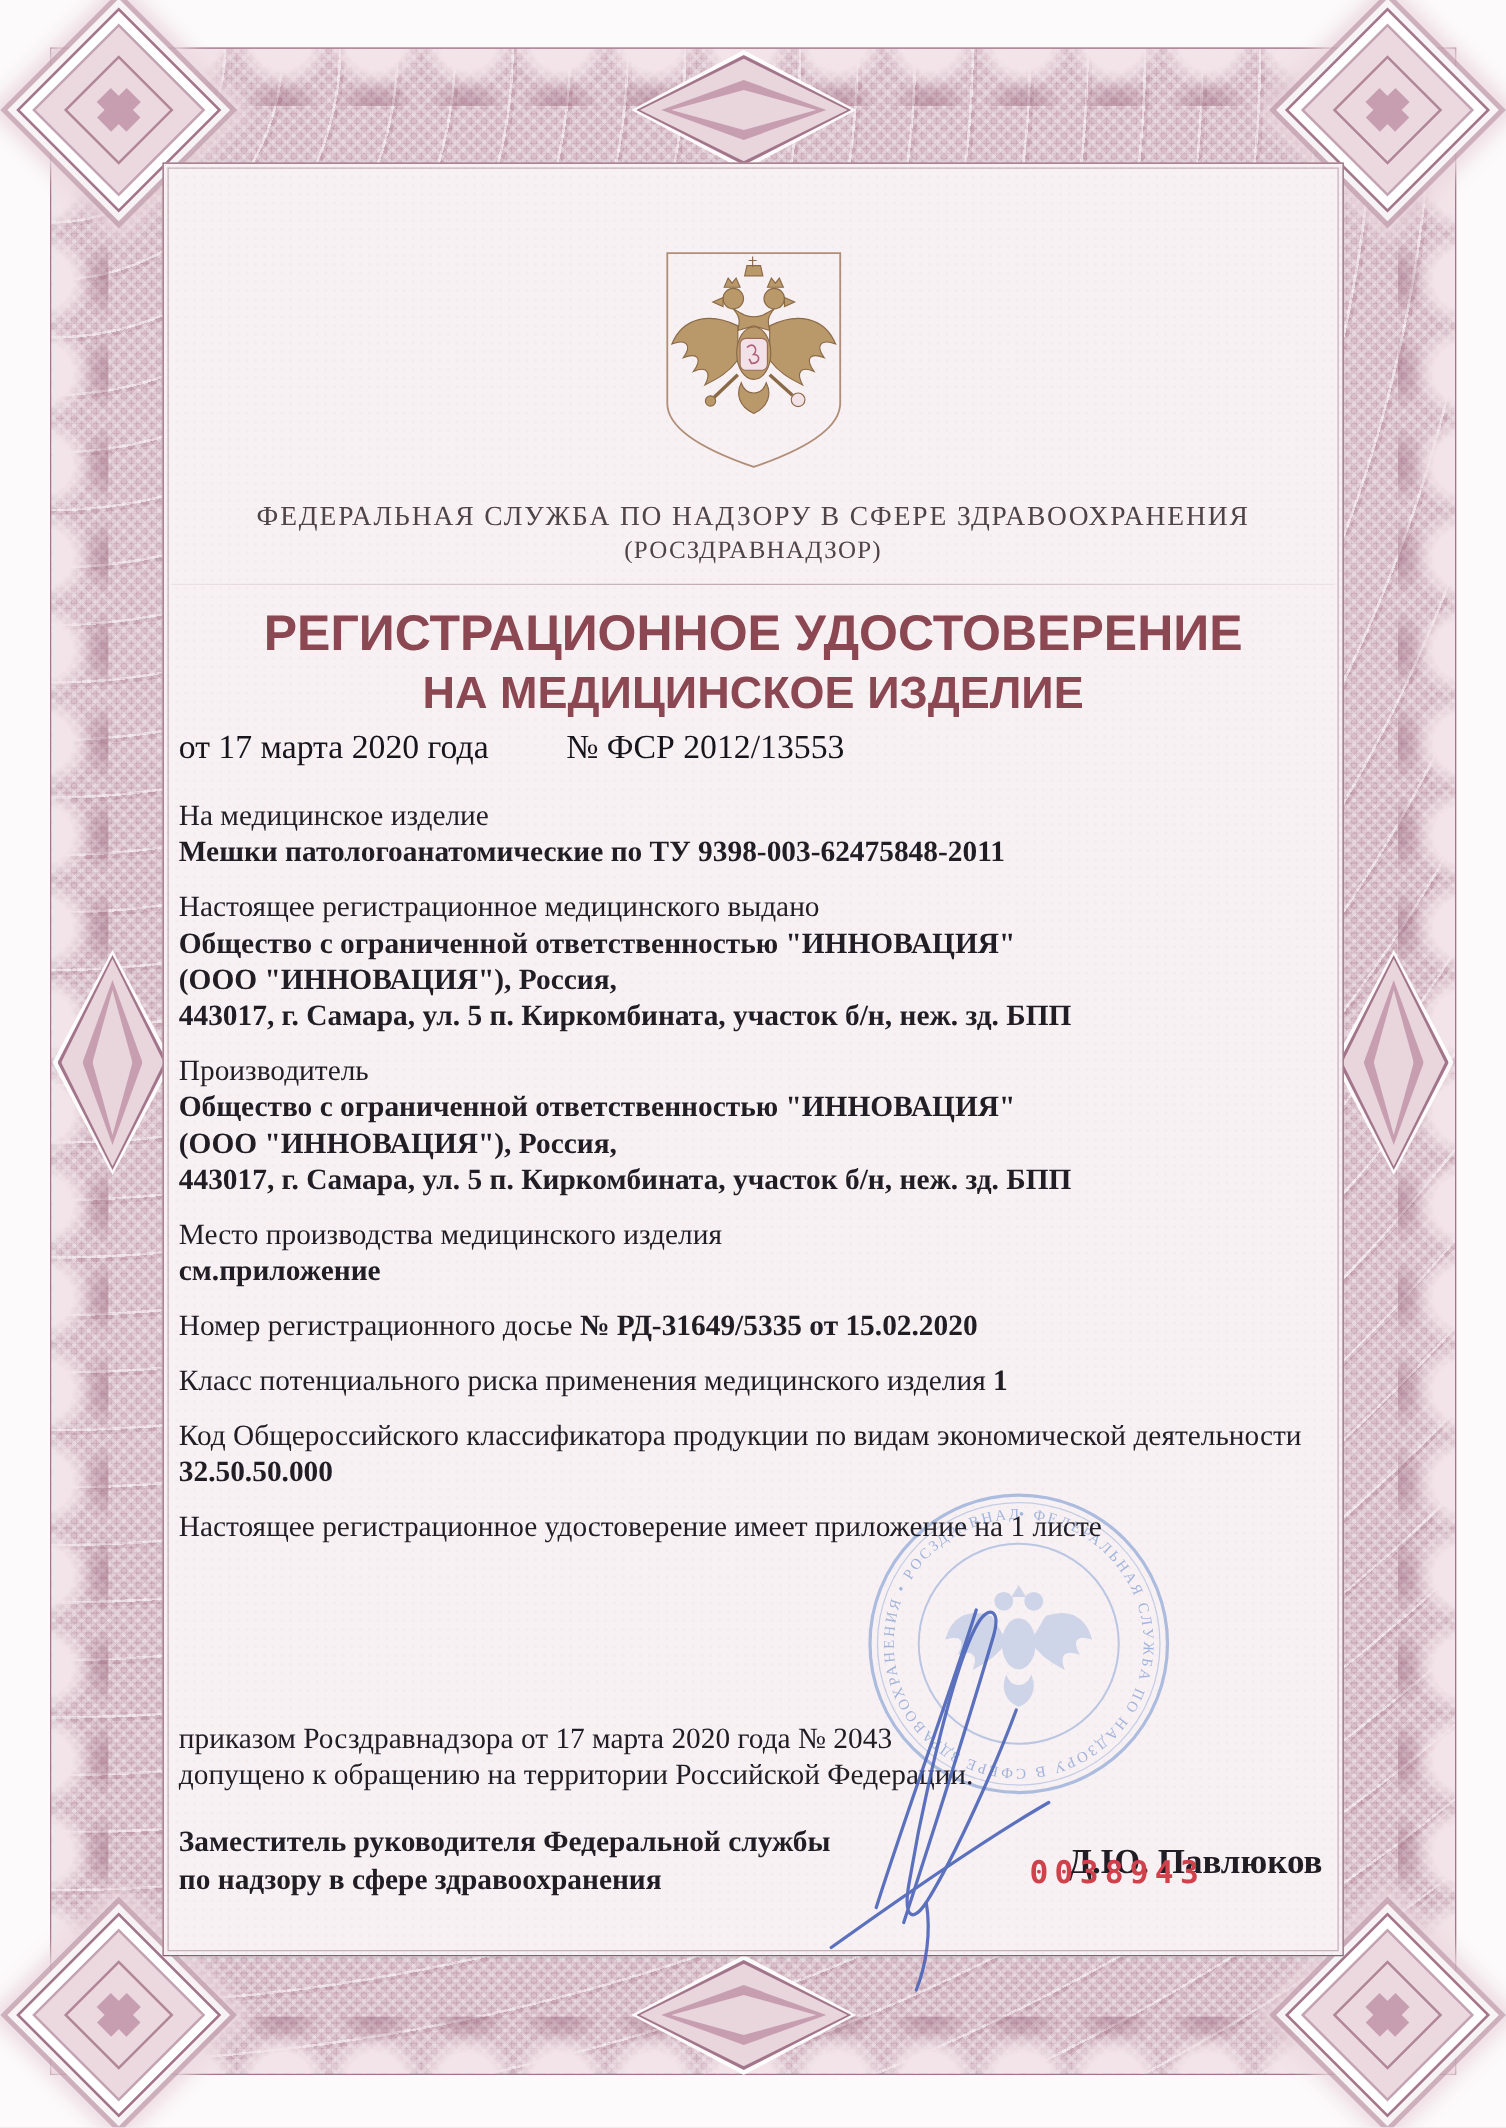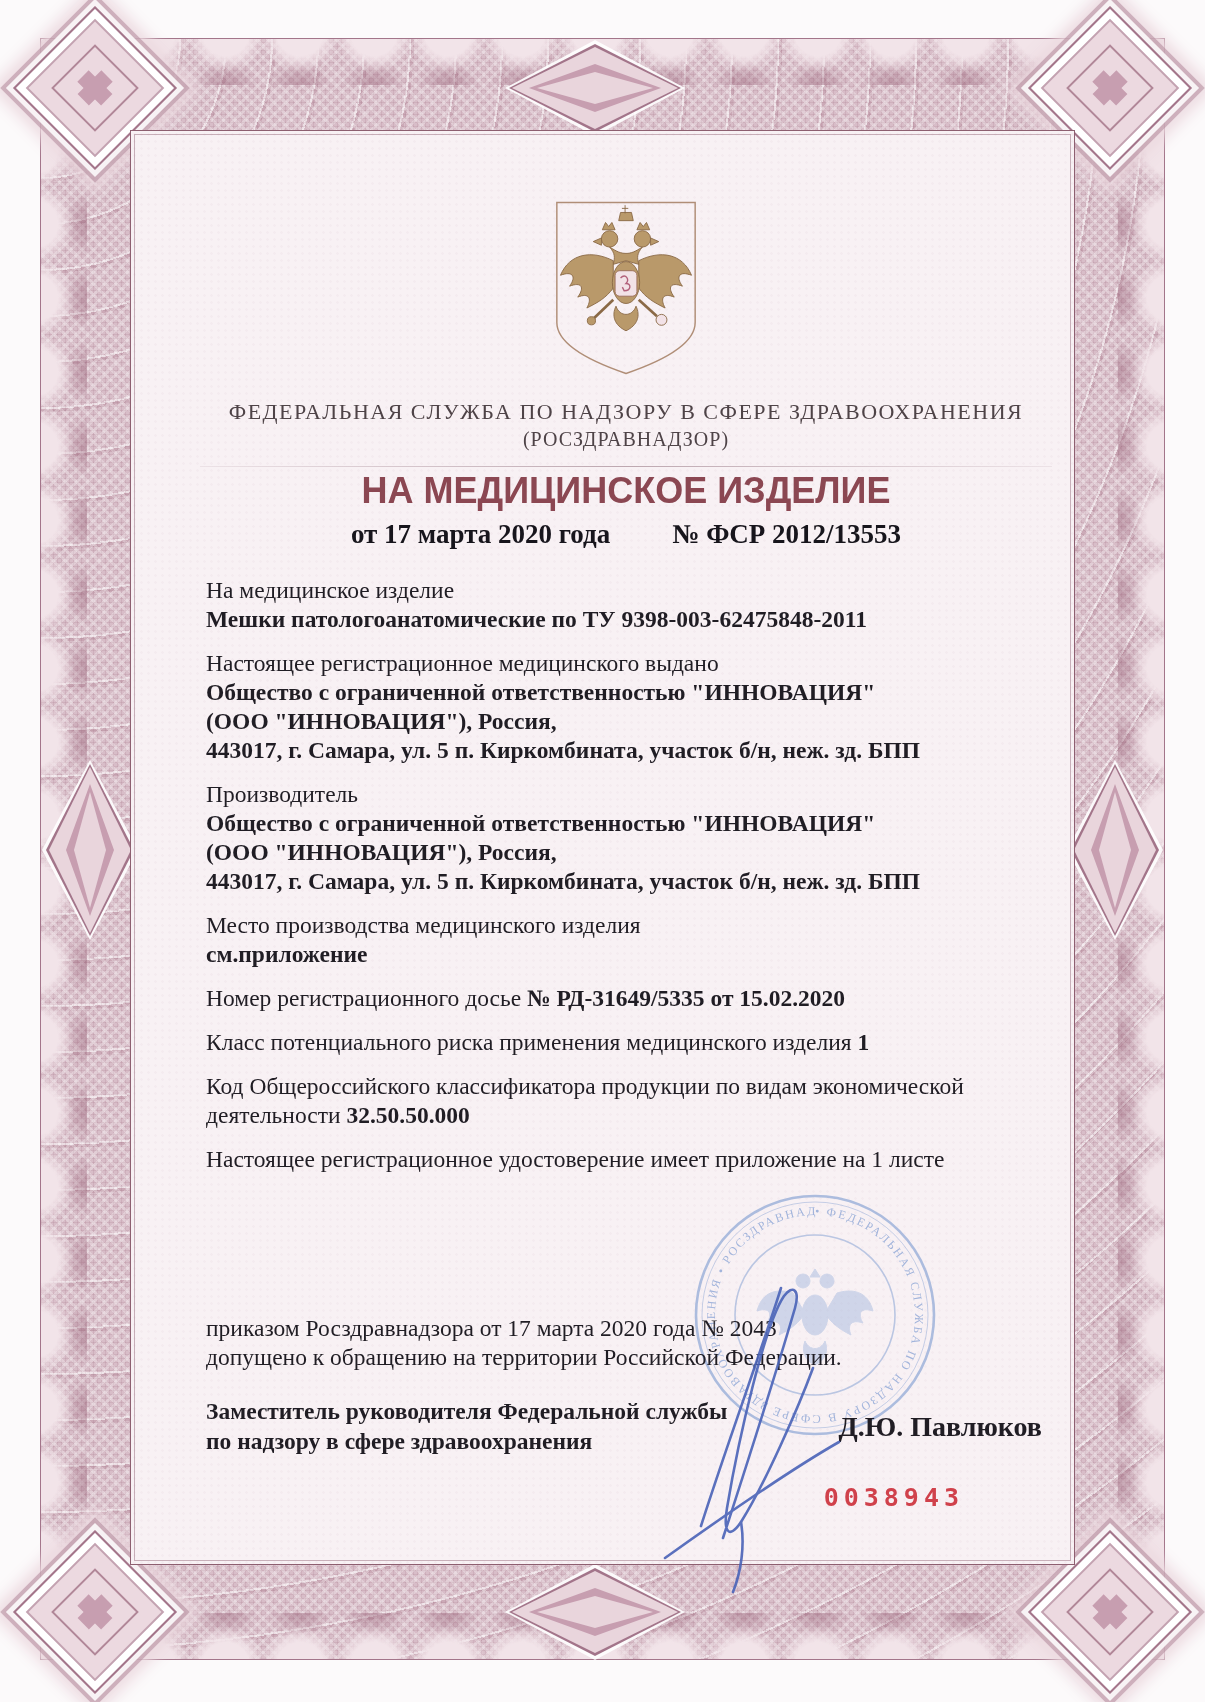--- a/index.html
+++ b/index.html
@@ -40,31 +40,31 @@
   .med .m1{inset:0;background:rgba(255,255,255,.9);}
   .med .m2{inset:4px;background:#a3758a;}
   .med .m3{inset:7px;background:#e9d5dc;}
   .med .m4{inset:24px;background:#c79eb0;}
   .med .m5{inset:32px;background:#e9d5dc;}
 
   
   .panel{position:absolute;left:130px;top:130px;width:945px;height:1435px;box-sizing:border-box;
      background:#f8f1f4;border:1.5px solid #8d5f70;outline:1px solid rgba(141,95,112,.45);outline-offset:-5px;
      background-image:radial-gradient(rgba(196,154,171,.07) 1px, transparent 1.5px);background-size:7px 7px;}
-  .content{position:relative;z-index:2;padding:0 28px;margin-left:47px;}
+  .content{position:relative;z-index:2;padding:0 12px;}
 
   .center{text-align:center;}
   .emblem-wrap{margin-top:66px;text-align:center;}
   .agency{margin-top:16px;font-size:22px;letter-spacing:1.5px;color:#4e4347;}
   .agency-short{font-size:20px;letter-spacing:1px;color:#4e4347;margin-top:3px;}
   .divider{height:1px;margin:15px -6px 0;background:linear-gradient(90deg,rgba(150,118,130,.12),rgba(150,118,130,.6),rgba(150,118,130,.12));}
   .title1{margin-top:17px;font-family:"Liberation Sans",sans-serif;font-weight:bold;font-size:40px;color:#8b4752;}
   .title2{font-family:"Liberation Sans",sans-serif;font-weight:bold;font-size:36px;color:#8b4752;margin-top:3px;}
-  .dateline{display:flex;justify-content:center;align-items:baseline;gap:62px;margin-top:7px;
-            font-weight:bold;font-size:27px;color:#17151c;}
+  .dateline{display:flex;align-items:baseline;gap:62px;margin-top:7px;
+            font-weight:normal;font-size:27px;color:#17151c;}
 
   .body{margin-top:26px;font-size:23.5px;line-height:29px;color:#201d24;}
   .grp{margin-top:15px;}
   .grp:first-child{margin-top:0;}
   .b{font-weight:bold;}
 
   .order{margin-top:140px;}
   .sigrow{display:flex;justify-content:space-between;align-items:center;margin-top:24px;font-weight:bold;}
   .sigtitle{font-size:23.5px;line-height:30px;}
   .signame{font-size:28px;padding-right:4px;}
@@ -184,20 +184,21 @@
           </g>
           <rect x="78" y="81" width="24" height="28" rx="5" fill="#f2e2e7" stroke="#9b6b58"></rect>
           <path d="M84,89 c6,-6 10,2 6,6 c6,0 6,8 -2,8 l-2,-4" fill="none" stroke="#b2607a" stroke-width="1.5"></path>
         </svg>
       </div>
 
       <div class="agency center">ФЕДЕРАЛЬНАЯ СЛУЖБА ПО НАДЗОРУ В СФЕРЕ ЗДРАВООХРАНЕНИЯ</div>
       <div class="agency-short center">(РОСЗДРАВНАДЗОР)</div>
       <div class="divider"></div>
 
+      <div class="title1 center">РЕГИСТРАЦИОННОЕ УДОСТОВЕРЕНИЕ</div>
       <div class="title2 center">НА МЕДИЦИНСКОЕ ИЗДЕЛИЕ</div>
 
       <div class="dateline">
         <span>от 17 марта 2020 года</span>
         <span>№  ФСР 2012/13553</span>
       </div>
 
       <div class="body">
 
         <div class="grp">

